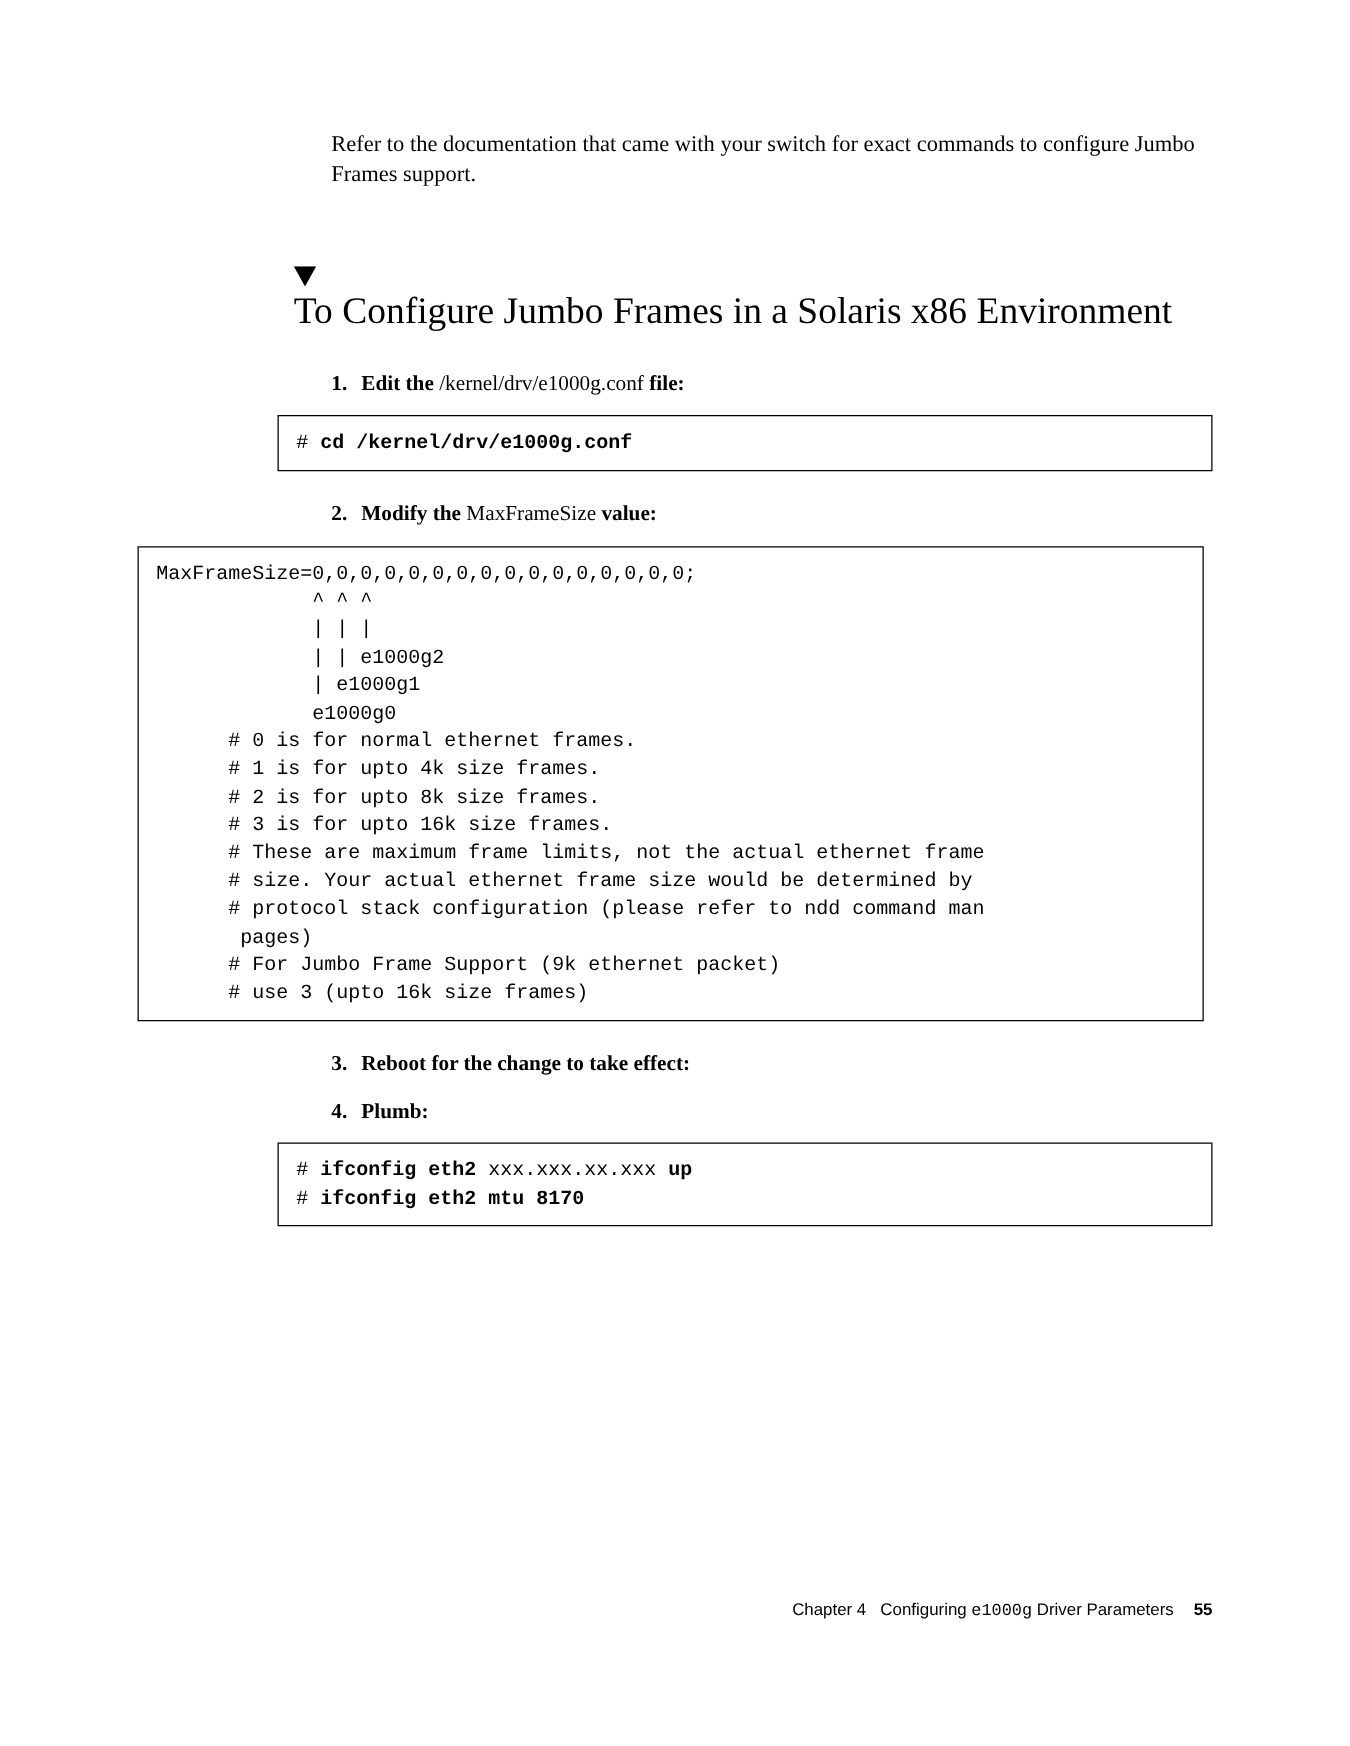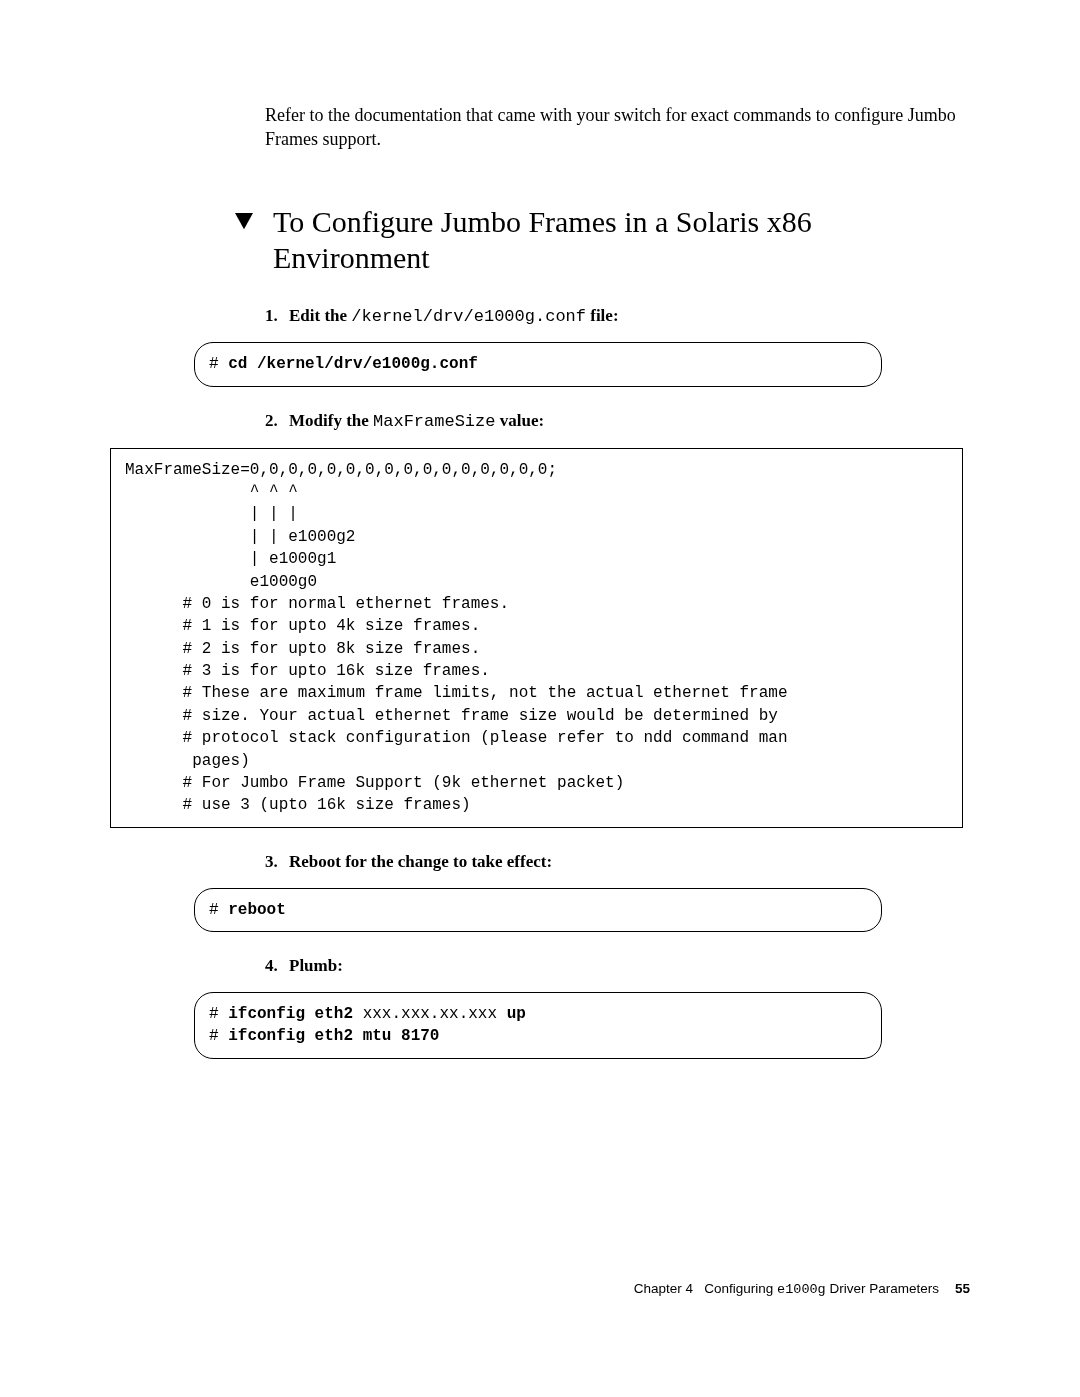--- a/index.html
+++ b/index.html
@@ -21,20 +21,21 @@
     font-size: 18px;
     line-height: 1.35;
     margin-left: 155px;
     margin-bottom: 52px;
   }
   .section-heading {
     display: flex;
     align-items: flex-start;
     margin-left: 125px;
     margin-bottom: 28px;
+    flex-direction: column;
   }
   .triangle {
     width: 18px;
     height: 18px;
     margin-top: 9px;
     margin-right: 20px;
     flex-shrink: 0;
   }
   .triangle svg { display: block; }
   .heading-text {
@@ -51,38 +52,37 @@
     margin-bottom: 14px;
     display: flex;
   }
   .step-num {
     font-weight: bold;
     min-width: 20px;
     margin-right: 4px;
   }
   .step-text { font-weight: bold; }
   .code-inline {
-    font-family: Liberation Mono, monospace;
+    font-family: Liberation Serif, serif;
     font-weight: normal;
   }
   .code-box {
     border: 1px solid #000;
     font-family: "Courier New", Courier, monospace;
     font-size: 16px;
     line-height: 1.4;
     padding: 10px 14px;
     white-space: pre;
     box-sizing: border-box;
     margin-bottom: 22px;
     margin-top: 12px;
   }
   .code-box-narrow {
-    margin-left: 84px;
-    width: 688px;
-    border-radius: 19px;
+    margin-left: 112px;
+    width: 748px;
   }
   .code-box-wide {
     margin-left: 0;
     width: 853px;
   }
   .cmd-bold {
     font-weight: bold;
   }
   .cmd-italic {
   }
@@ -154,21 +154,20 @@
       # For Jumbo Frame Support (9k ethernet packet)
       # use 3 (upto 16k size frames)</div>
 
   <div class="step-list">
     <div class="step">
       <span class="step-num">3.</span>
       <span class="step-text">Reboot for the change to take effect:</span>
     </div>
   </div>
 
-  <div class="code-box code-box-narrow"><span># </span><span class="cmd-bold">reboot</span></div>
 
   <div class="step-list">
     <div class="step">
       <span class="step-num">4.</span>
       <span class="step-text">Plumb:</span>
     </div>
   </div>
 
   <div class="code-box code-box-narrow"><span># </span><span class="cmd-bold">ifconfig eth2 </span><span class="cmd-italic">xxx.xxx.xx.xxx</span><span class="cmd-bold"> up</span>
 <span># </span><span class="cmd-bold">ifconfig eth2 mtu 8170</span></div>

